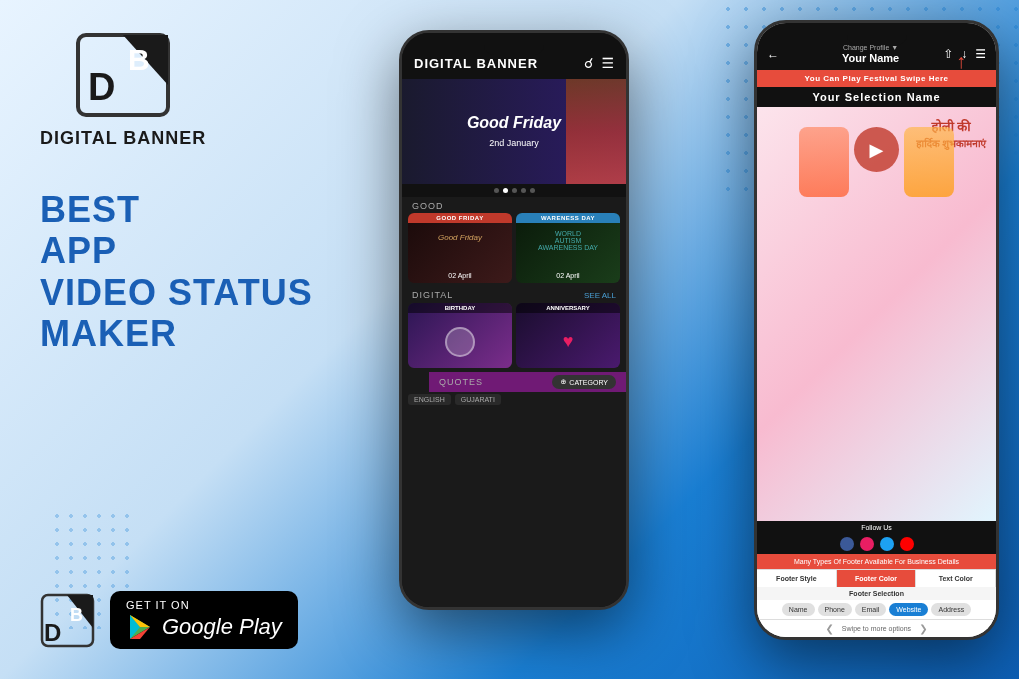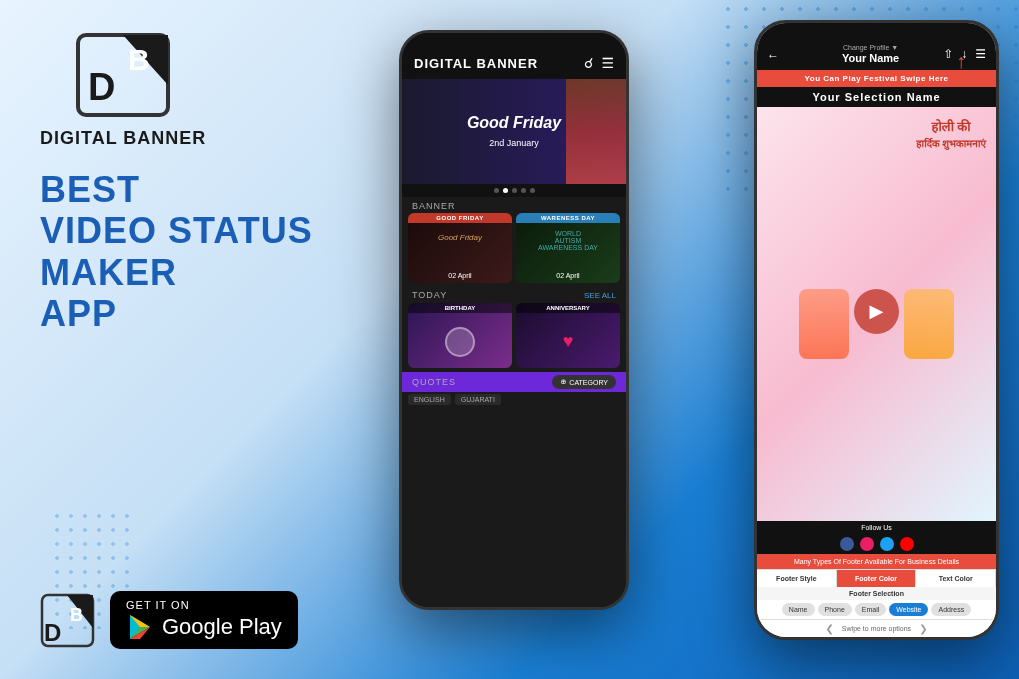--- a/index.html
+++ b/index.html
@@ -67,20 +67,21 @@
     }
 
     .logo-text {
       font-size: 18px;
       font-weight: 700;
       color: #1a1a1a;
       letter-spacing: 1px;
     }
 
     .headline {
+      margin-top: 20px;
       margin-left: 0;
     }
 
     .headline-line {
       font-size: 36px;
       font-weight: 900;
       color: #1a5fb5;
       text-transform: uppercase;
       line-height: 1.15;
       letter-spacing: 1px;
@@ -114,20 +115,21 @@
       color: #fff;
       font-size: 11px;
       letter-spacing: 1px;
       margin-bottom: 2px;
     }
 
     .google-play-row {
       display: flex;
       align-items: center;
       gap: 8px;
+      font-style: italic;
     }
 
     .play-icon {
       width: 28px;
       height: 28px;
     }
 
     .google-play-text {
       color: #fff;
       font-size: 22px;
@@ -343,21 +345,22 @@
       font-weight: 700;
       text-align: center;
       padding: 2px;
     }
 
     .p1-quotes-row {
       display: flex;
       align-items: center;
       justify-content: space-between;
       padding: 3px 10px;
-      background: #6d28d9;
+      background: #701a75;
+      margin-left: 27px;
     }
 
     .p1-quotes-label { color: #aaa; font-size: 9px; letter-spacing: 1px; }
 
     .category-btn {
       background: #333;
       border-radius: 12px;
       padding: 3px 8px;
       color: #fff;
       font-size: 7px;
@@ -448,21 +451,21 @@
       padding: 4px 8px;
       width: 100%;
       letter-spacing: 1px;
     }
 
     .holi-content {
       flex: 1;
       width: 100%;
       background: linear-gradient(135deg, #fce4ec, #f8bbd0, #e1f5fe);
       display: flex;
-      align-items: center;
+      align-items: flex-start;
       justify-content: center;
       position: relative;
       min-height: 200px;
     }
 
     .holi-text {
       position: absolute;
       top: 10px;
       right: 10px;
       color: #c0392b;
@@ -593,22 +596,22 @@
         <text x="15" y="70" font-size="38" font-weight="900" fill="#1a1a1a" font-family="Arial">D</text>
 
         <text x="55" y="40" font-size="30" font-weight="900" fill="#ffffff" font-family="Arial">B</text>
       </svg>
     </div>
     <div class="logo-text">DIGITAL BANNER</div>
   </div>
 
   <div class="headline">
     <div class="headline-line">BEST</div>
+    <div class="headline-line">APP</div>
     <div class="headline-line">VIDEO STATUS MAKER</div>
-    <div class="headline-line">APP</div>
   </div>
 
   <div class="bottom-area">
     <div class="small-logo">
       <svg viewBox="0 0 55 55" xmlns="http://www.w3.org/2000/svg">
         <rect x="2" y="2" width="51" height="51" rx="6" fill="none" stroke="#333" stroke-width="2.5"></rect>
         <polygon points="27,2 53,2 53,35" fill="#1a1a1a"></polygon>
         <text x="4" y="48" font-size="24" font-weight="900" fill="#1a1a1a" font-family="Arial">D</text>
         <text x="30" y="28" font-size="18" font-weight="900" fill="#fff" font-family="Arial">B</text>
       </svg>
@@ -654,40 +657,40 @@
       </div>
 
       <div class="p1-dots">
         <div class="dot"></div>
         <div class="dot active"></div>
         <div class="dot"></div>
         <div class="dot"></div>
         <div class="dot"></div>
       </div>
 
-      <div class="p1-section-label">BANNER</div>
+      <div class="p1-section-label">GOOD</div>
       <div class="p1-today-grid">
         <div class="today-card tc-good-friday">
           <div class="tc-label">GOOD FRIDAY</div>
           <div style="padding-top:12px;text-align:center;">
             <div style="color:#d4a460;font-size:8px;font-style:italic;margin-top:8px;">Good Friday</div>
           </div>
           <div class="tc-date">02 April</div>
         </div>
         <div class="today-card tc-awareness">
           <div class="tc-label blue">WARENESS DAY</div>
           <div style="padding-top:12px;text-align:center;">
             <div style="color:#4aa;font-size:7px;margin-top:5px;">WORLD<br>AUTISM<br>AWARENESS DAY</div>
           </div>
           <div class="tc-date">02 April</div>
         </div>
       </div>
 
       <div class="p1-wishes-row">
-        <span class="p1-wishes-label">TODAY</span>
+        <span class="p1-wishes-label">DIGITAL</span>
         <span class="p1-see-all">SEE ALL</span>
       </div>
       <div class="p1-wishes-grid">
         <div class="wish-card wish-birthday">
           <div class="wish-label">BIRTHDAY</div>
           <div style="width:100%;height:100%;display:flex;align-items:center;justify-content:center;padding-top:12px;">
             <div style="width:30px;height:30px;border-radius:50%;background:rgba(255,255,255,0.2);border:2px solid rgba(255,255,255,0.4);"></div>
           </div>
         </div>
         <div class="wish-card wish-anniversary">

